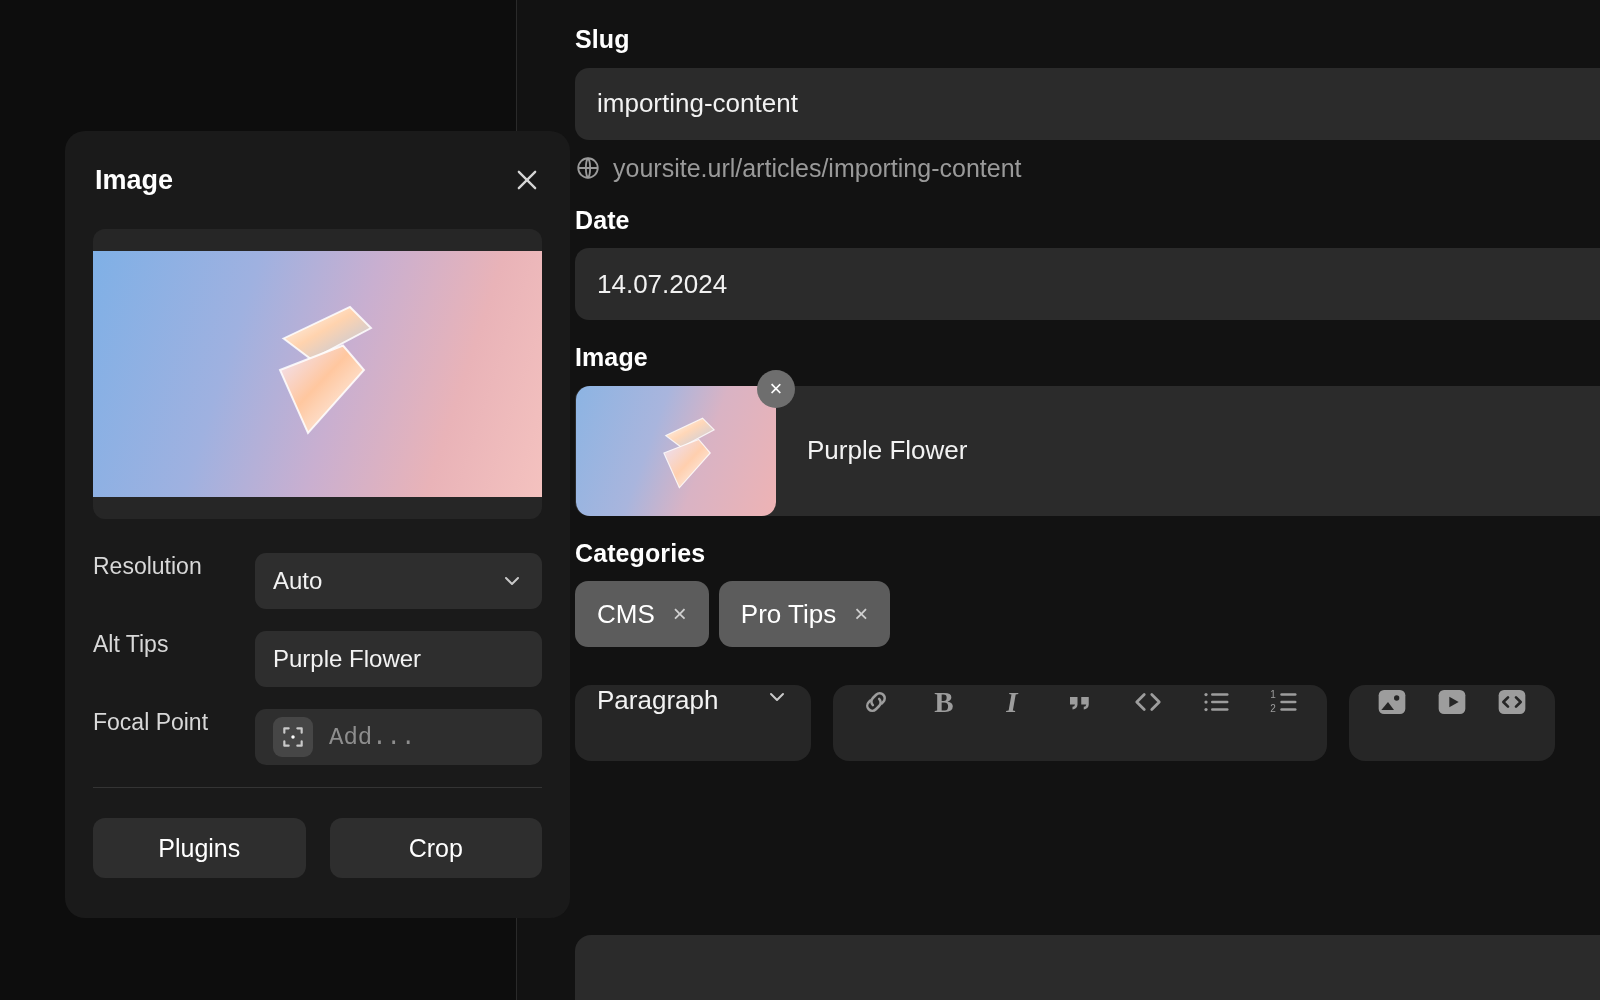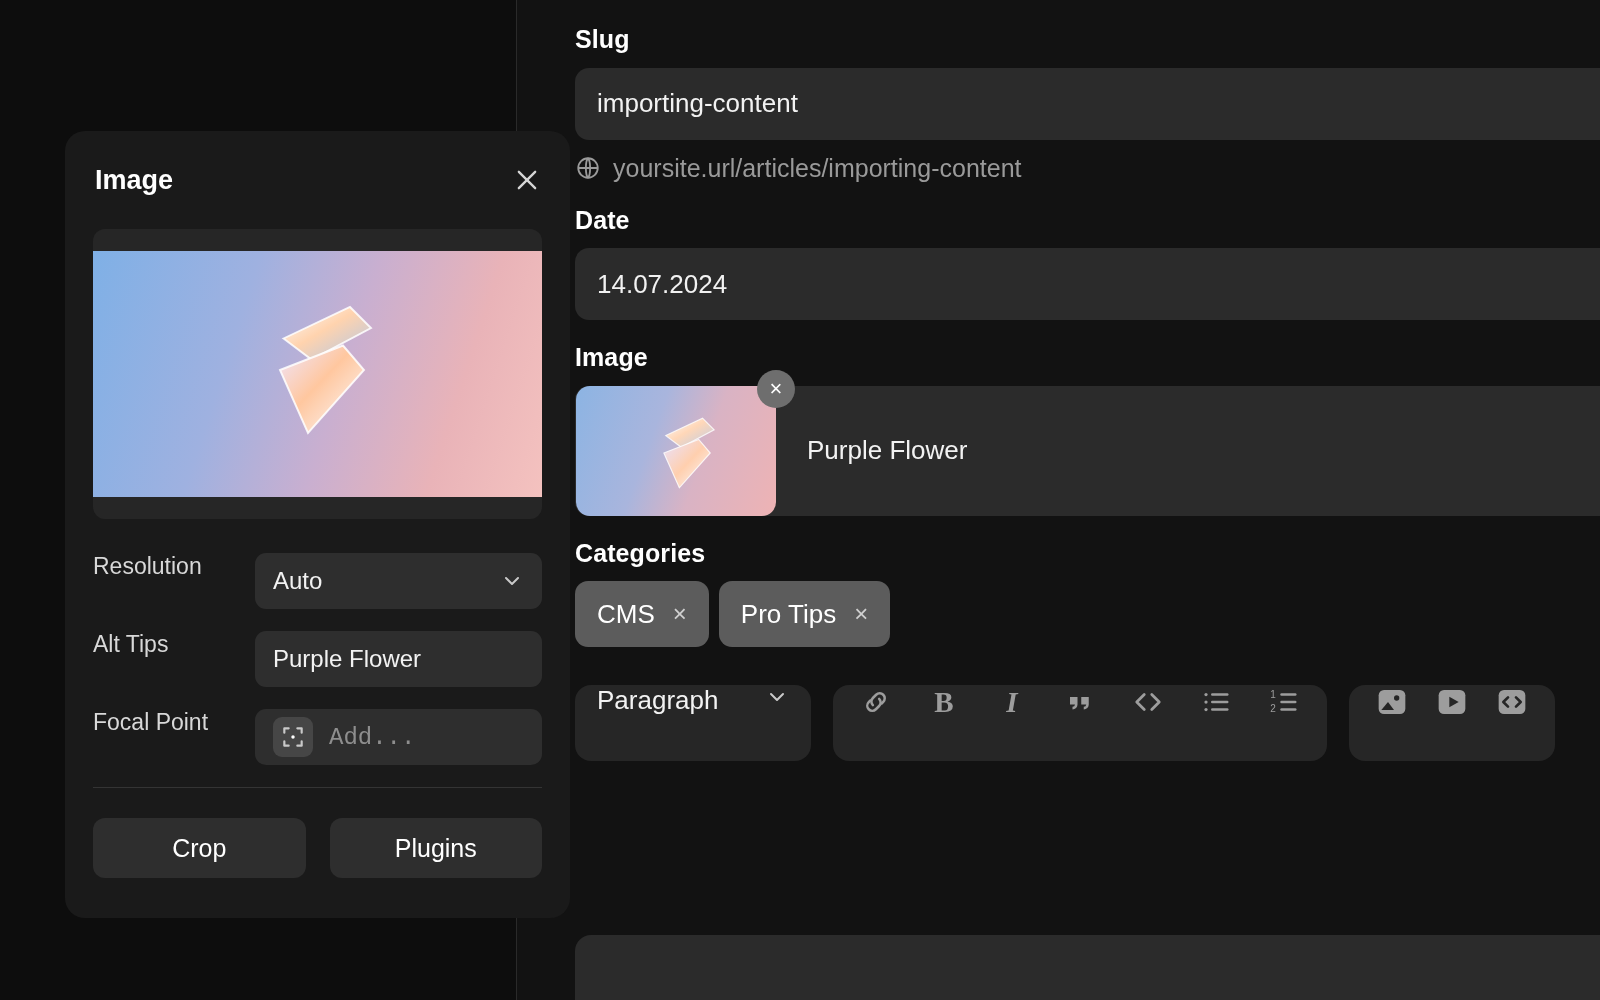--- a/index.html
+++ b/index.html
@@ -394,22 +394,22 @@
           <span class="placeholder">Add...</span>
         </div>
       </div>
 
     </div>
 
     <div class="dialog-sep"></div>
 
     <div class="dialog-actions">
       <div class="dlg-btn">
+        <span>Plugins</span>
+      </div>
+      <div class="dlg-btn">
         <span>Crop</span>
       </div>
-      <div class="dlg-btn">
-        <span>Plugins</span>
-      </div>
     </div>
 
   </div>
 
 </div>
 
 </body></html>

